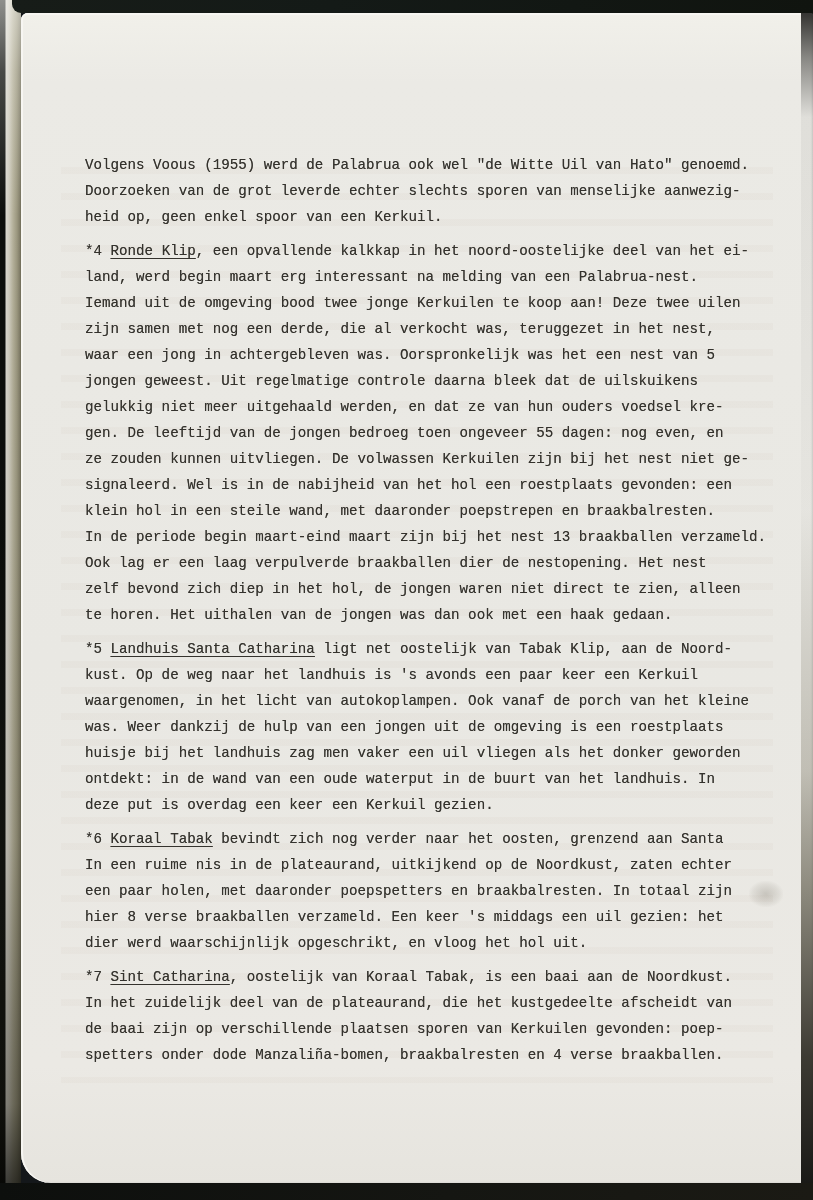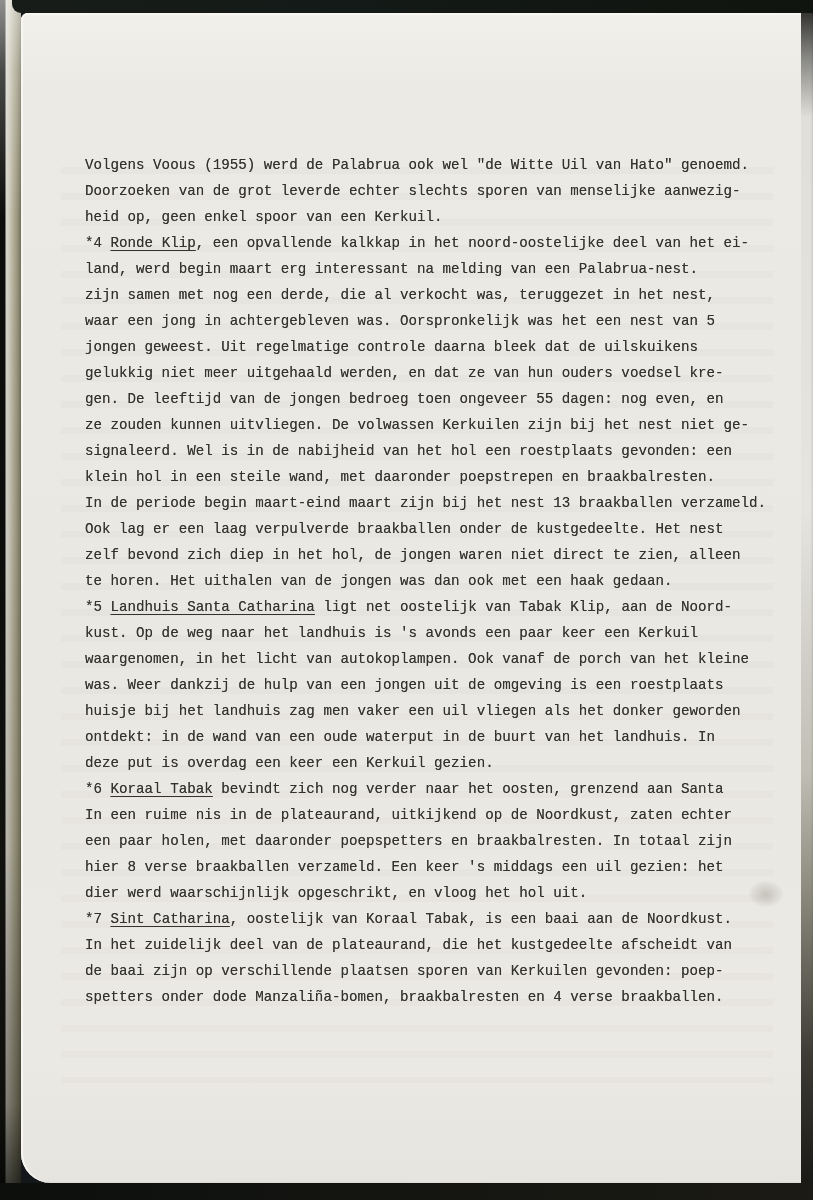--- a/index.html
+++ b/index.html
@@ -85,21 +85,21 @@
   
   #text-block {
     position: absolute;
     left: 64px; top: 139px;
     width: 700px;
     color: #34322d;
     font-size: 14.2px;
     line-height: 26px;
     text-shadow: 0 0 0.5px rgba(52,50,45,0.65);
   }
-  .para + .para { }
+  .para + .para { margin-top: 8px; }
   .line { white-space: pre; height: 26px; }
   .u {
     text-decoration: underline;
     text-underline-offset: 3px;
     text-decoration-thickness: 1px;
   }
   #page-number {
     position: absolute;
     left: 0; top: 1136px;
     width: 678px;
@@ -117,30 +117,31 @@
     <div id="smudge"></div>
     <div id="text-block">
         <div class="para">
           <div class="line"><span>Volgens Voous (1955) werd de Palabrua ook wel "de Witte Uil van Hato" genoemd.</span></div>
           <div class="line"><span>Doorzoeken van de grot leverde echter slechts sporen van menselijke aanwezig-</span></div>
           <div class="line"><span>heid op, geen enkel spoor van een Kerkuil.</span></div>
         </div>
         <div class="para">
           <div class="line"><span>*4 </span><span class="u">Ronde Klip</span><span>, een opvallende kalkkap in het noord-oostelijke deel van het ei-</span></div>
           <div class="line"><span>land, werd begin maart erg interessant na melding van een Palabrua-nest.</span></div>
+          <div class="line"><span>Iemand uit de omgeving bood twee jonge Kerkuilen te koop aan! Deze twee uilen</span></div>
           <div class="line"><span>zijn samen met nog een derde, die al verkocht was, teruggezet in het nest,</span></div>
           <div class="line"><span>waar een jong in achtergebleven was. Oorspronkelijk was het een nest van 5</span></div>
           <div class="line"><span>jongen geweest. Uit regelmatige controle daarna bleek dat de uilskuikens</span></div>
           <div class="line"><span>gelukkig niet meer uitgehaald werden, en dat ze van hun ouders voedsel kre-</span></div>
           <div class="line"><span>gen. De leeftijd van de jongen bedroeg toen ongeveer 55 dagen: nog even, en</span></div>
           <div class="line"><span>ze zouden kunnen uitvliegen. De volwassen Kerkuilen zijn bij het nest niet ge-</span></div>
           <div class="line"><span>signaleerd. Wel is in de nabijheid van het hol een roestplaats gevonden: een</span></div>
           <div class="line"><span>klein hol in een steile wand, met daaronder poepstrepen en braakbalresten.</span></div>
           <div class="line"><span>In de periode begin maart-eind maart zijn bij het nest 13 braakballen verzameld.</span></div>
-          <div class="line"><span>Ook lag er een laag verpulverde braakballen onder de kustgedeelte. Het nest</span></div>
+          <div class="line"><span>Ook lag er een laag verpulverde braakballen dier de nestopening. Het nest</span></div>
           <div class="line"><span>zelf bevond zich diep in het hol, de jongen waren niet direct te zien, alleen</span></div>
           <div class="line"><span>te horen. Het uithalen van de jongen was dan ook met een haak gedaan.</span></div>
         </div>
         <div class="para">
           <div class="line"><span>*5 </span><span class="u">Landhuis Santa Catharina</span><span> ligt net oostelijk van Tabak Klip, aan de Noord-</span></div>
           <div class="line"><span>kust. Op de weg naar het landhuis is 's avonds een paar keer een Kerkuil</span></div>
           <div class="line"><span>waargenomen, in het licht van autokoplampen. Ook vanaf de porch van het kleine</span></div>
           <div class="line"><span>was. Weer dankzij de hulp van een jongen uit de omgeving is een roestplaats</span></div>
           <div class="line"><span>huisje bij het landhuis zag men vaker een uil vliegen als het donker geworden</span></div>
           <div class="line"><span>ontdekt: in de wand van een oude waterput in de buurt van het landhuis. In</span></div>

